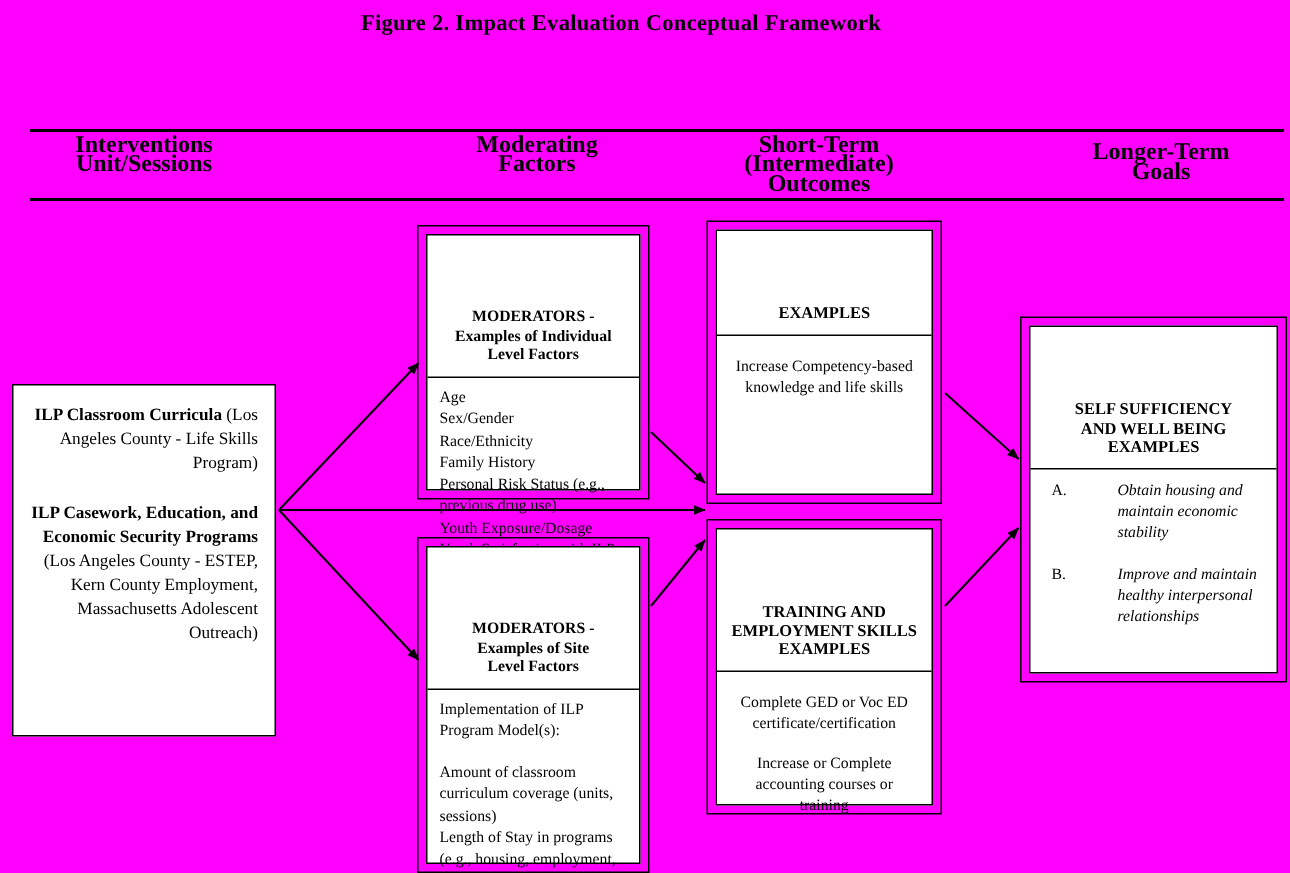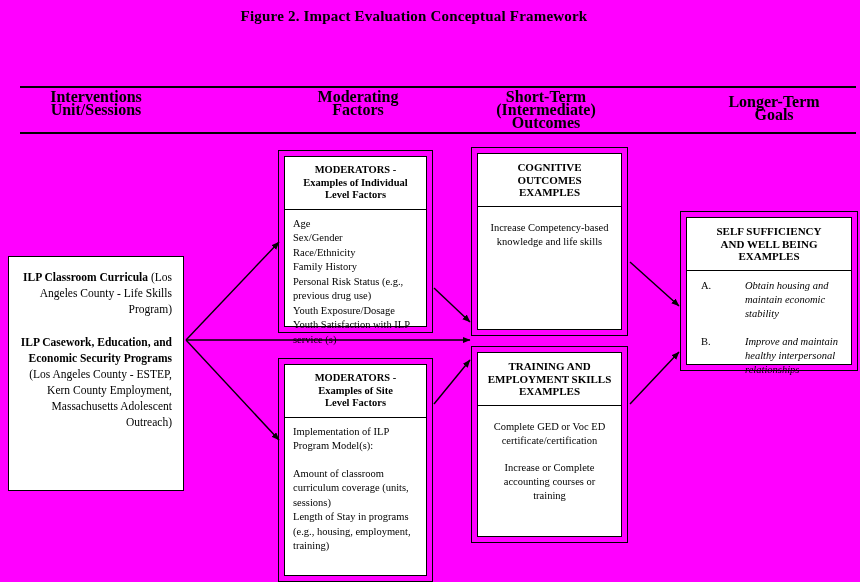--- a/index.html
+++ b/index.html
@@ -79,20 +79,21 @@
   }
 
   .box-title {
     text-align: center;
     font-weight: bold;
     font-size: 10.5px;
     line-height: 12.5px;
     padding: 7px 6px 7px 6px;
     border-bottom: 1px solid #000;
     color: #000;
+    margin-top: 42px;
   }
   .box-title .l { display: block; }
   .box-title.caps-big { font-size: 11px; }
 
   .box-body {
     padding: 7px 7px 6px 8px;
     font-size: 10.5px;
     line-height: 14.5px;
     color: #000;
   }
@@ -116,21 +117,21 @@
     color: #000;
   }
   .intv-inner b { font-weight: bold; }
   .intv-gap { display: block; height: 17px; }
 
   
   #mod-individual-frame { left: 278px; top: 150px; width: 155px; height: 183px; }
   #mod-site-frame      { left: 278px; top: 358px; width: 155px; height: 224px; }
   #cognitive-frame     { left: 471px; top: 147px; width: 157px; height: 189px; }
   #training-frame      { left: 471px; top: 346px; width: 157px; height: 197px; }
-  #selfsuff-frame      { left: 680px; top: 211px; width: 178px; height: 160px; }
+  #selfsuff-frame      { left: 680px; top: 211px; width: 178px; height: 244px; }
 
   
   .ss-list { padding: 8px 8px 6px 6px; font-size: 10.5px; line-height: 14px; color: #000; }
   .ss-item { display: flex; margin-bottom: 12px; }
   .ss-letter { width: 52px; flex: 0 0 52px; padding-left: 8px; box-sizing: border-box; }
   .ss-text { flex: 1; font-style: italic; }
 
   
   #arrow-layer {
     position: absolute;
@@ -228,21 +229,20 @@
         <span class="gap"></span>
         <span class="ln">Amount of classroom curriculum coverage (units, sessions)</span>
         <span class="ln">Length of Stay in programs (e.g., housing, employment, training)</span>
       </div>
     </div>
   </div>
 
   <div class="frame" id="cognitive-frame">
     <div class="box">
       <div class="box-title caps-big">
-        <span class="l">COGNITIVE OUTCOMES</span>
         <span class="l">EXAMPLES</span>
       </div>
       <div class="box-body center">
         <span class="ln">Increase Competency-based knowledge and life skills</span>
       </div>
     </div>
   </div>
 
   <div class="frame" id="training-frame">
     <div class="box">

